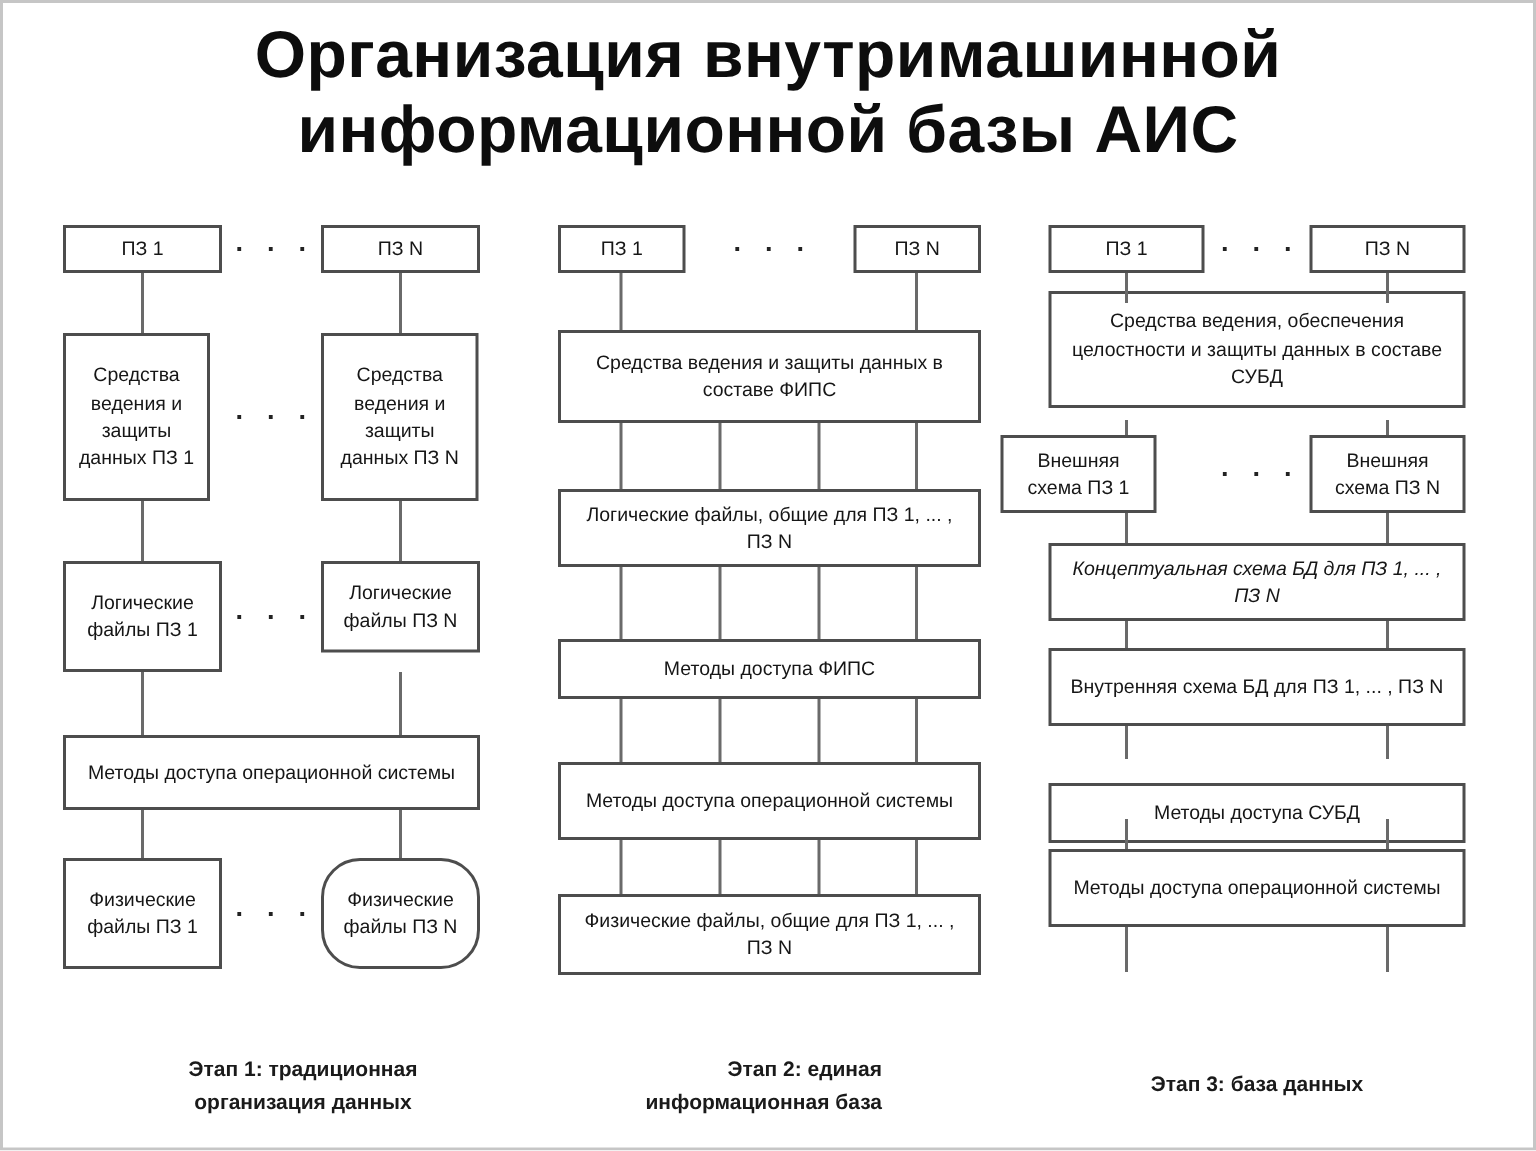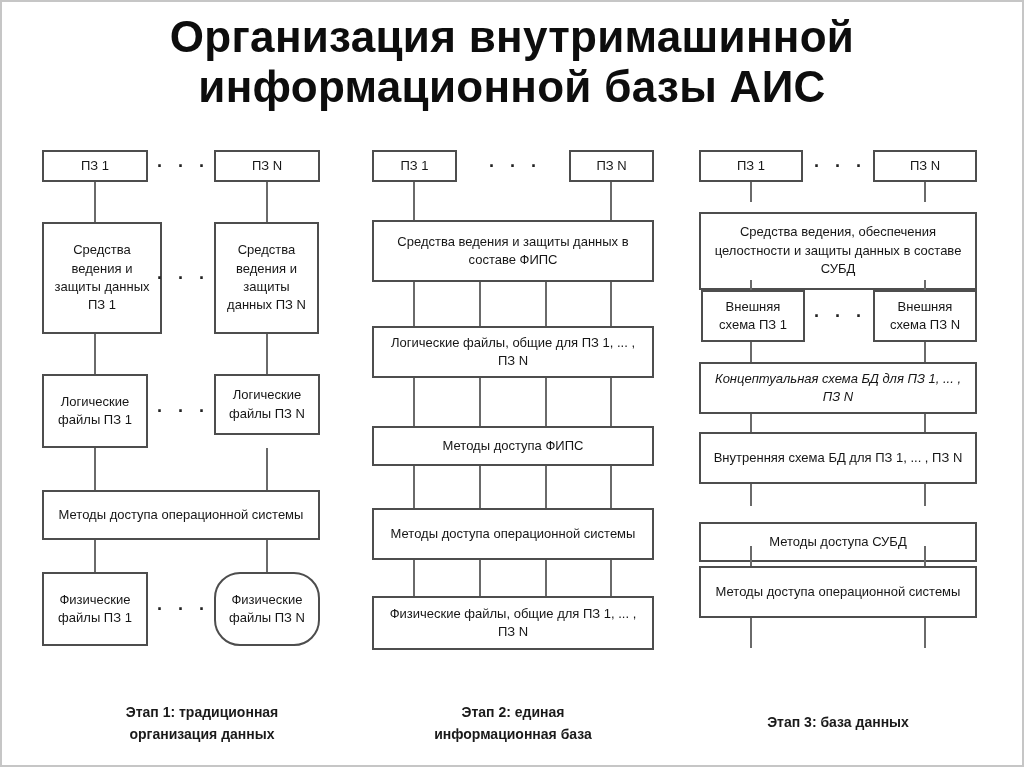--- a/index.html
+++ b/index.html
@@ -70,21 +70,21 @@
 
   <div class="title">
     <div>Организация внутримашинной</div>
     <div>информационной базы АИС</div>
   </div>
 
   <div class="box" style="left:40px;top:148px;width:106px;height:32px;">ПЗ 1</div>
   <div class="dots" style="left:146px;top:148px;width:66px;height:32px;">· · ·</div>
   <div class="box" style="left:212px;top:148px;width:106px;height:32px;">ПЗ N</div>
 
-  <div class="box" style="left:40px;top:220px;width:120px;height:112px;">Средства ведения и защиты данных ПЗ 1</div>
+  <div class="box" style="left:40px;top:220px;width:98px;height:112px;">Средства ведения и защиты данных ПЗ 1</div>
   <div class="dots" style="left:146px;top:220px;width:66px;height:112px;">· · ·</div>
   <div class="box" style="left:212px;top:220px;width:105px;height:112px;">Средства ведения и защиты данных ПЗ N</div>
 
   <div class="box" style="left:40px;top:372px;width:106px;height:74px;">Логические файлы ПЗ 1</div>
   <div class="dots" style="left:146px;top:372px;width:66px;height:74px;">· · ·</div>
   <div class="box" style="left:212px;top:372px;width:106px;height:61px;">Логические файлы ПЗ N</div>
 
   <div class="box" style="left:40px;top:488px;width:278px;height:50px;">Методы доступа операционной системы</div>
 
   <div class="box" style="left:40px;top:570px;width:106px;height:74px;">Физические файлы ПЗ 1</div>
@@ -105,21 +105,21 @@
   <div class="box" style="left:370px;top:148px;width:85px;height:32px;">ПЗ 1</div>
   <div class="dots" style="left:455px;top:148px;width:112px;height:32px;">· · ·</div>
   <div class="box" style="left:567px;top:148px;width:85px;height:32px;">ПЗ N</div>
 
   <div class="box" style="left:370px;top:218px;width:282px;height:62px;">Средства ведения и защиты данных в составе ФИПС</div>
   <div class="box" style="left:370px;top:324px;width:282px;height:52px;">Логические файлы, общие для ПЗ 1, ... , ПЗ N</div>
   <div class="box" style="left:370px;top:424px;width:282px;height:40px;">Методы доступа ФИПС</div>
   <div class="box" style="left:370px;top:506px;width:282px;height:52px;">Методы доступа операционной системы</div>
   <div class="box" style="left:370px;top:594px;width:282px;height:54px;">Физические файлы, общие для ПЗ 1, ... , ПЗ N</div>
 
-  <div class="caption" style="left:416px;top:700px;width:190px;">Этап 2: единая информационная база</div>
+  <div class="caption" style="left:396px;top:700px;width:190px;text-align:right;">Этап 2: единая информационная база</div>
 
   <div class="vline" style="left:411px;top:180px;height:38px;"></div>
   <div class="vline" style="left:608px;top:180px;height:38px;"></div>
 
   <div class="vline" style="left:411px;top:280px;height:44px;"></div>
   <div class="vline" style="left:477px;top:280px;height:44px;"></div>
   <div class="vline" style="left:543px;top:280px;height:44px;"></div>
   <div class="vline" style="left:608px;top:280px;height:44px;"></div>
 
   <div class="vline" style="left:411px;top:376px;height:48px;"></div>
@@ -134,23 +134,23 @@
 
   <div class="vline" style="left:411px;top:558px;height:36px;"></div>
   <div class="vline" style="left:477px;top:558px;height:36px;"></div>
   <div class="vline" style="left:543px;top:558px;height:36px;"></div>
   <div class="vline" style="left:608px;top:558px;height:36px;"></div>
 
   <div class="box" style="left:697px;top:148px;width:104px;height:32px;">ПЗ 1</div>
   <div class="dots" style="left:801px;top:148px;width:70px;height:32px;">· · ·</div>
   <div class="box" style="left:871px;top:148px;width:104px;height:32px;">ПЗ N</div>
 
-  <div class="box" style="left:697px;top:210px;width:278px;height:78px;">Средства ведения, обеспечения целостности и защиты данных в составе СУБД</div>
+  <div class="box" style="left:697px;top:192px;width:278px;height:78px;">Средства ведения, обеспечения целостности и защиты данных в составе СУБД</div>
 
-  <div class="box" style="left:699px;top:288px;width:104px;height:52px;">Внешняя схема ПЗ 1</div>
+  <div class="box" style="left:665px;top:288px;width:104px;height:52px;">Внешняя схема ПЗ 1</div>
   <div class="dots" style="left:801px;top:288px;width:70px;height:52px;">· · ·</div>
   <div class="box" style="left:871px;top:288px;width:104px;height:52px;">Внешняя схема ПЗ N</div>
 
   <div class="box" style="left:697px;top:360px;width:278px;height:52px;font-style:italic;">Концептуальная схема БД для ПЗ 1, ... , ПЗ N</div>
   <div class="box" style="left:697px;top:430px;width:278px;height:52px;">Внутренняя схема БД для ПЗ 1, ... , ПЗ N</div>
   <div class="box" style="left:697px;top:504px;width:278px;height:40px;margin-top:16px;">Методы доступа СУБД</div>
   <div class="box" style="left:697px;top:564px;width:278px;height:52px;">Методы доступа операционной системы</div>
 
   <div class="caption" style="left:736px;top:710px;width:200px;">Этап 3: база данных</div>
 

